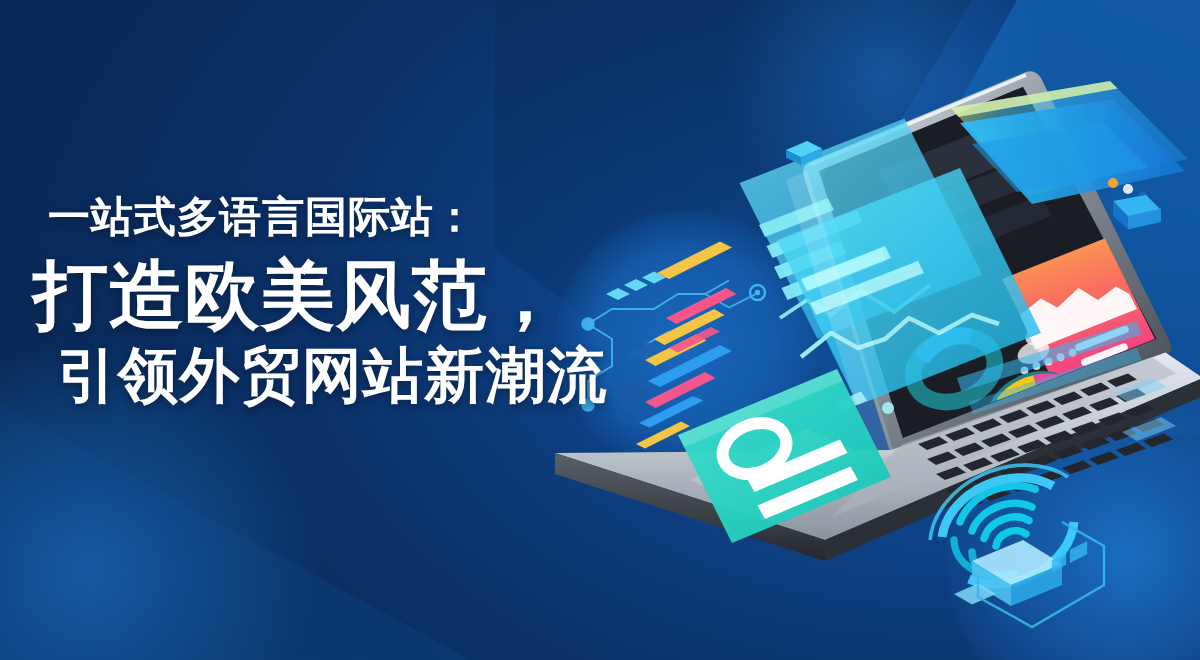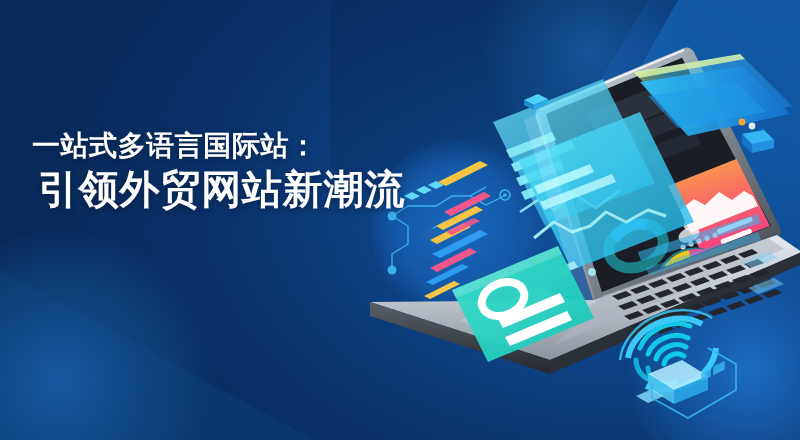--- a/index.html
+++ b/index.html
@@ -413,16 +413,17 @@
       <g stroke="#35b7f0" stroke-width="1.6" fill="none" opacity=".9">
         <path d="M708 348 l28 16 l0 26 l-48 28 l-36 -20 l0 -14"></path>
         <path d="M724 362 l-10 5 l0 7 l10 -5 z" fill="#35b7f0" opacity=".9"></path>
         <path d="M710 370 l-8 4 l0 6 l8 -4 z" fill="#35b7f0" opacity=".9"></path>
       </g>
     </svg>
   </div>
 
   <div class="headline">
     <div class="hl-line hl-1">一站式多语言国际站：</div>
+    <div class="hl-line hl-2">打造欧美风范，</div>
     <div class="hl-line hl-3">引领外贸网站新潮流</div>
   </div>
 
 </div>
 
 </body></html>

